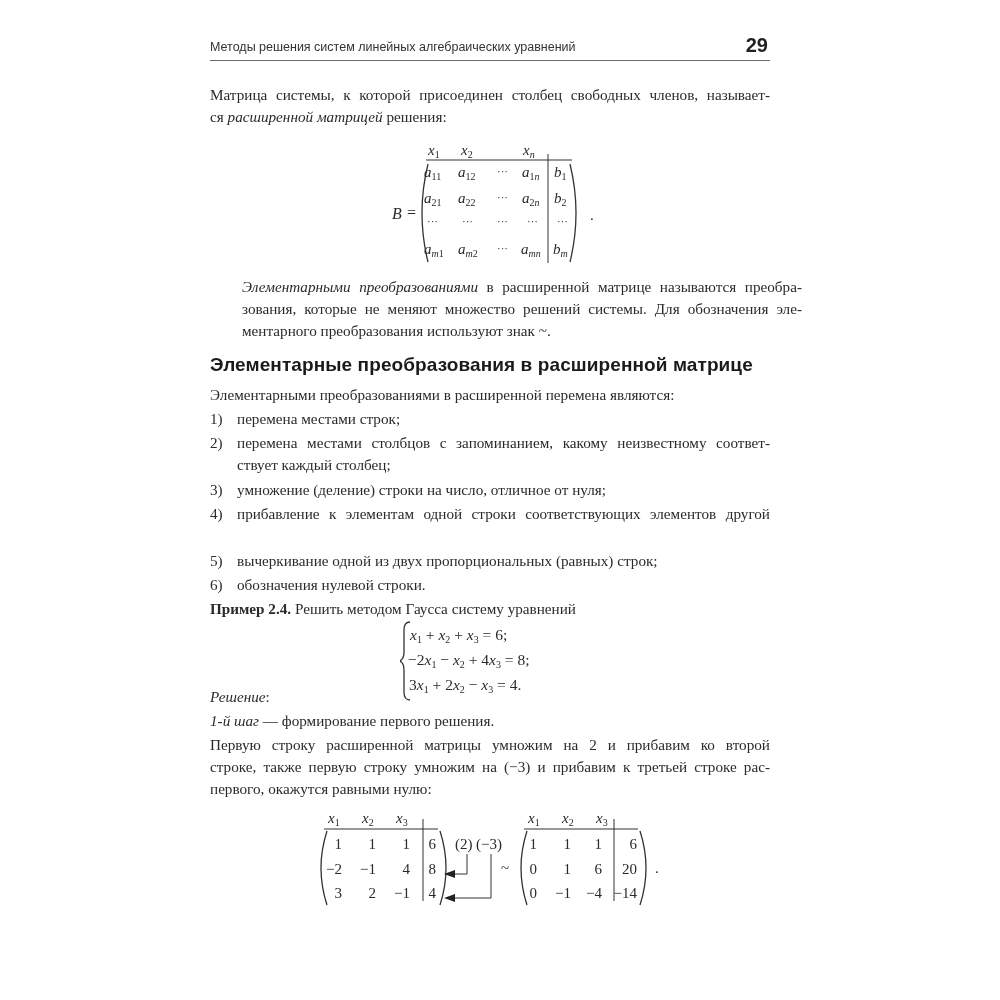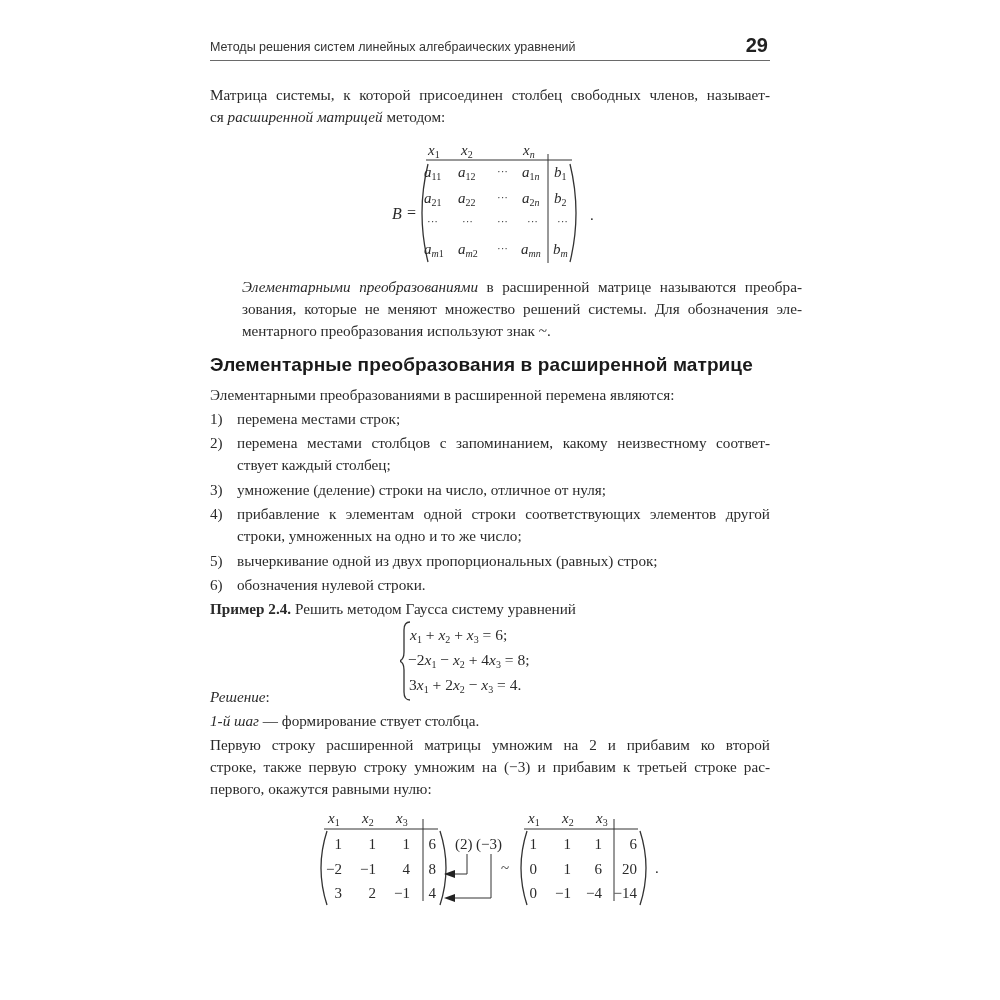--- a/index.html
+++ b/index.html
@@ -27,21 +27,21 @@
 
 <div class="page">
 
   <div class="running-head">
     <span class="running-title">Методы решения систем линейных алгебраических уравнений</span>
     <span class="page-num">29</span>
   </div>
 
   <div class="p" style="top:84px;">
     <div class="just">Матрица системы, к которой присоединен столбец свободных членов, называет-</div>
-    <div><span>ся </span><i>расширенной матрицей</i><span> методом:</span></div>
+    <div><span>ся </span><i>расширенной матрицей</i><span> решения:</span></div>
   </div>
 
   <svg style="position:absolute; left:170px; top:135px;" width="260" height="135" viewBox="0 0 260 135">
     <text x="12" y="84" font-size="16" font-style="italic">B</text>
     <text x="27" y="83" font-size="16">=</text>
 
     <g>
       <text x="48" y="20" font-size="15" font-style="italic">x<tspan font-size="10" dy="3" font-style="normal">1</tspan></text>
       <text x="81" y="20" font-size="15" font-style="italic">x<tspan font-size="10" dy="3" font-style="normal">2</tspan></text>
       <text x="143" y="20" font-size="15" font-style="italic">x<tspan font-size="10" dy="3" font-style="italic">n</tspan></text>
@@ -104,21 +104,20 @@
   <div class="li" style="top:479px;">
     <span class="n">3)</span>
     <div class="t">
         <div>умножение (деление) строки на число, отличное от нуля;</div>
       </div>
   </div>
   <div class="li" style="top:503px;">
     <span class="n">4)</span>
     <div class="t">
       <div style="text-align-last:justify">прибавление к элементам одной строки соответствующих элементов другой</div>
-      <div>строки, умноженных на одно и то же число;</div>
     </div>
   </div>
   <div class="li" style="top:550px;">
     <span class="n">5)</span>
     <div class="t">
         <div>вычеркивание одной из двух пропорциональных (равных) строк;</div>
       </div>
   </div>
   <div class="li" style="top:574px;">
     <span class="n">6)</span>
@@ -137,21 +136,21 @@
       <text x="10" y="20"><tspan font-style="italic">x</tspan><tspan font-size="10" dy="3">1</tspan><tspan dy="-3"> + </tspan><tspan font-style="italic">x</tspan><tspan font-size="10" dy="3">2</tspan><tspan dy="-3"> + </tspan><tspan font-style="italic">x</tspan><tspan font-size="10" dy="3">3</tspan><tspan dy="-3">  = 6;</tspan></text>
       <text x="8" y="45">−2<tspan font-style="italic">x</tspan><tspan font-size="10" dy="3">1</tspan><tspan dy="-3"> − </tspan><tspan font-style="italic">x</tspan><tspan font-size="10" dy="3">2</tspan><tspan dy="-3"> + 4</tspan><tspan font-style="italic">x</tspan><tspan font-size="10" dy="3">3</tspan><tspan dy="-3">  = 8;</tspan></text>
       <text x="9" y="70">3<tspan font-style="italic">x</tspan><tspan font-size="10" dy="3">1</tspan><tspan dy="-3"> + 2</tspan><tspan font-style="italic">x</tspan><tspan font-size="10" dy="3">2</tspan><tspan dy="-3"> − </tspan><tspan font-style="italic">x</tspan><tspan font-size="10" dy="3">3</tspan><tspan dy="-3">  = 4.</tspan></text>
     </g>
   </svg>
 
   <div class="p" style="top:686px;">
     <i>Решение</i><span>:</span>
   </div>
   <div class="p" style="top:710px;">
-    <i>1-й шаг</i><span> — формирование ствует столбца.</span>
+    <i>1-й шаг</i><span> — формирование первого решения.</span>
   </div>
   <div class="p" style="top:734px;">
     <div style="text-align-last:justify">Первую строку расширенной матрицы умножим на 2 и прибавим ко второй</div>
     <div style="text-align-last:justify">строке, также первую строку умножим на (−3) и прибавим к третьей строке рас-</div>
     <div>первого, окажутся равными нулю:</div>
   </div>
 
   <svg id="transform-svg" style="position:absolute; left:100px; top:805px;" width="380" height="110" viewBox="0 0 380 110">
 
     <g>

